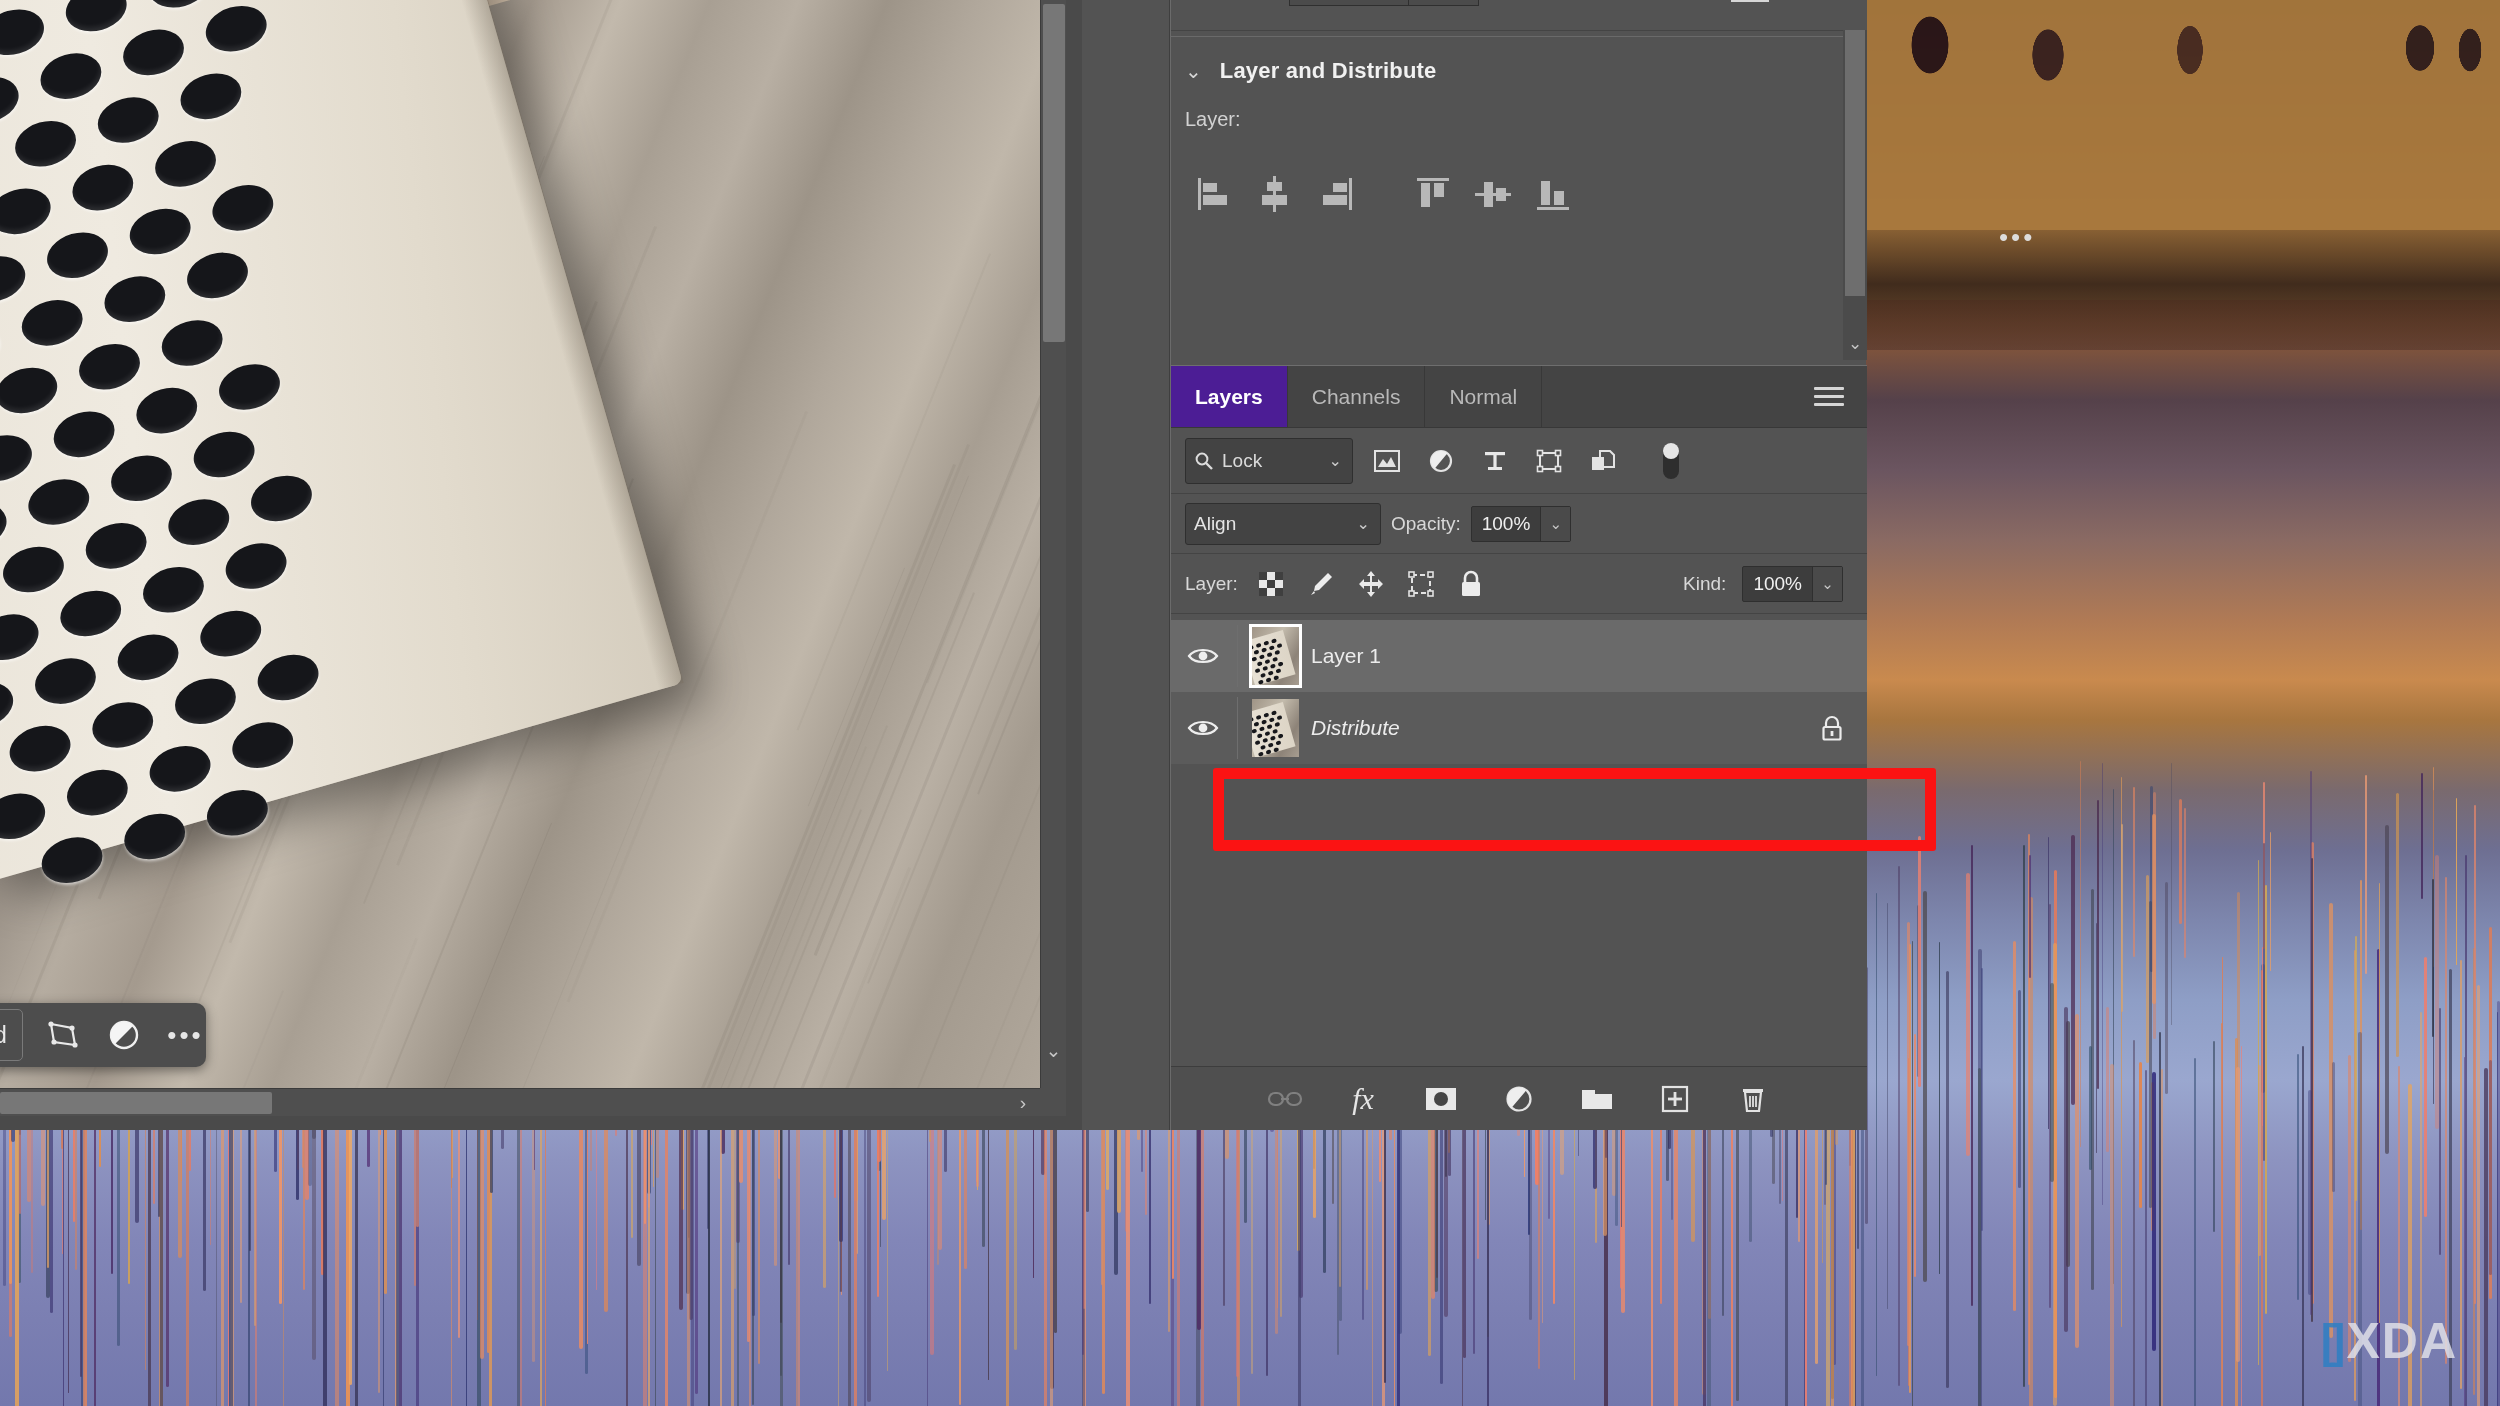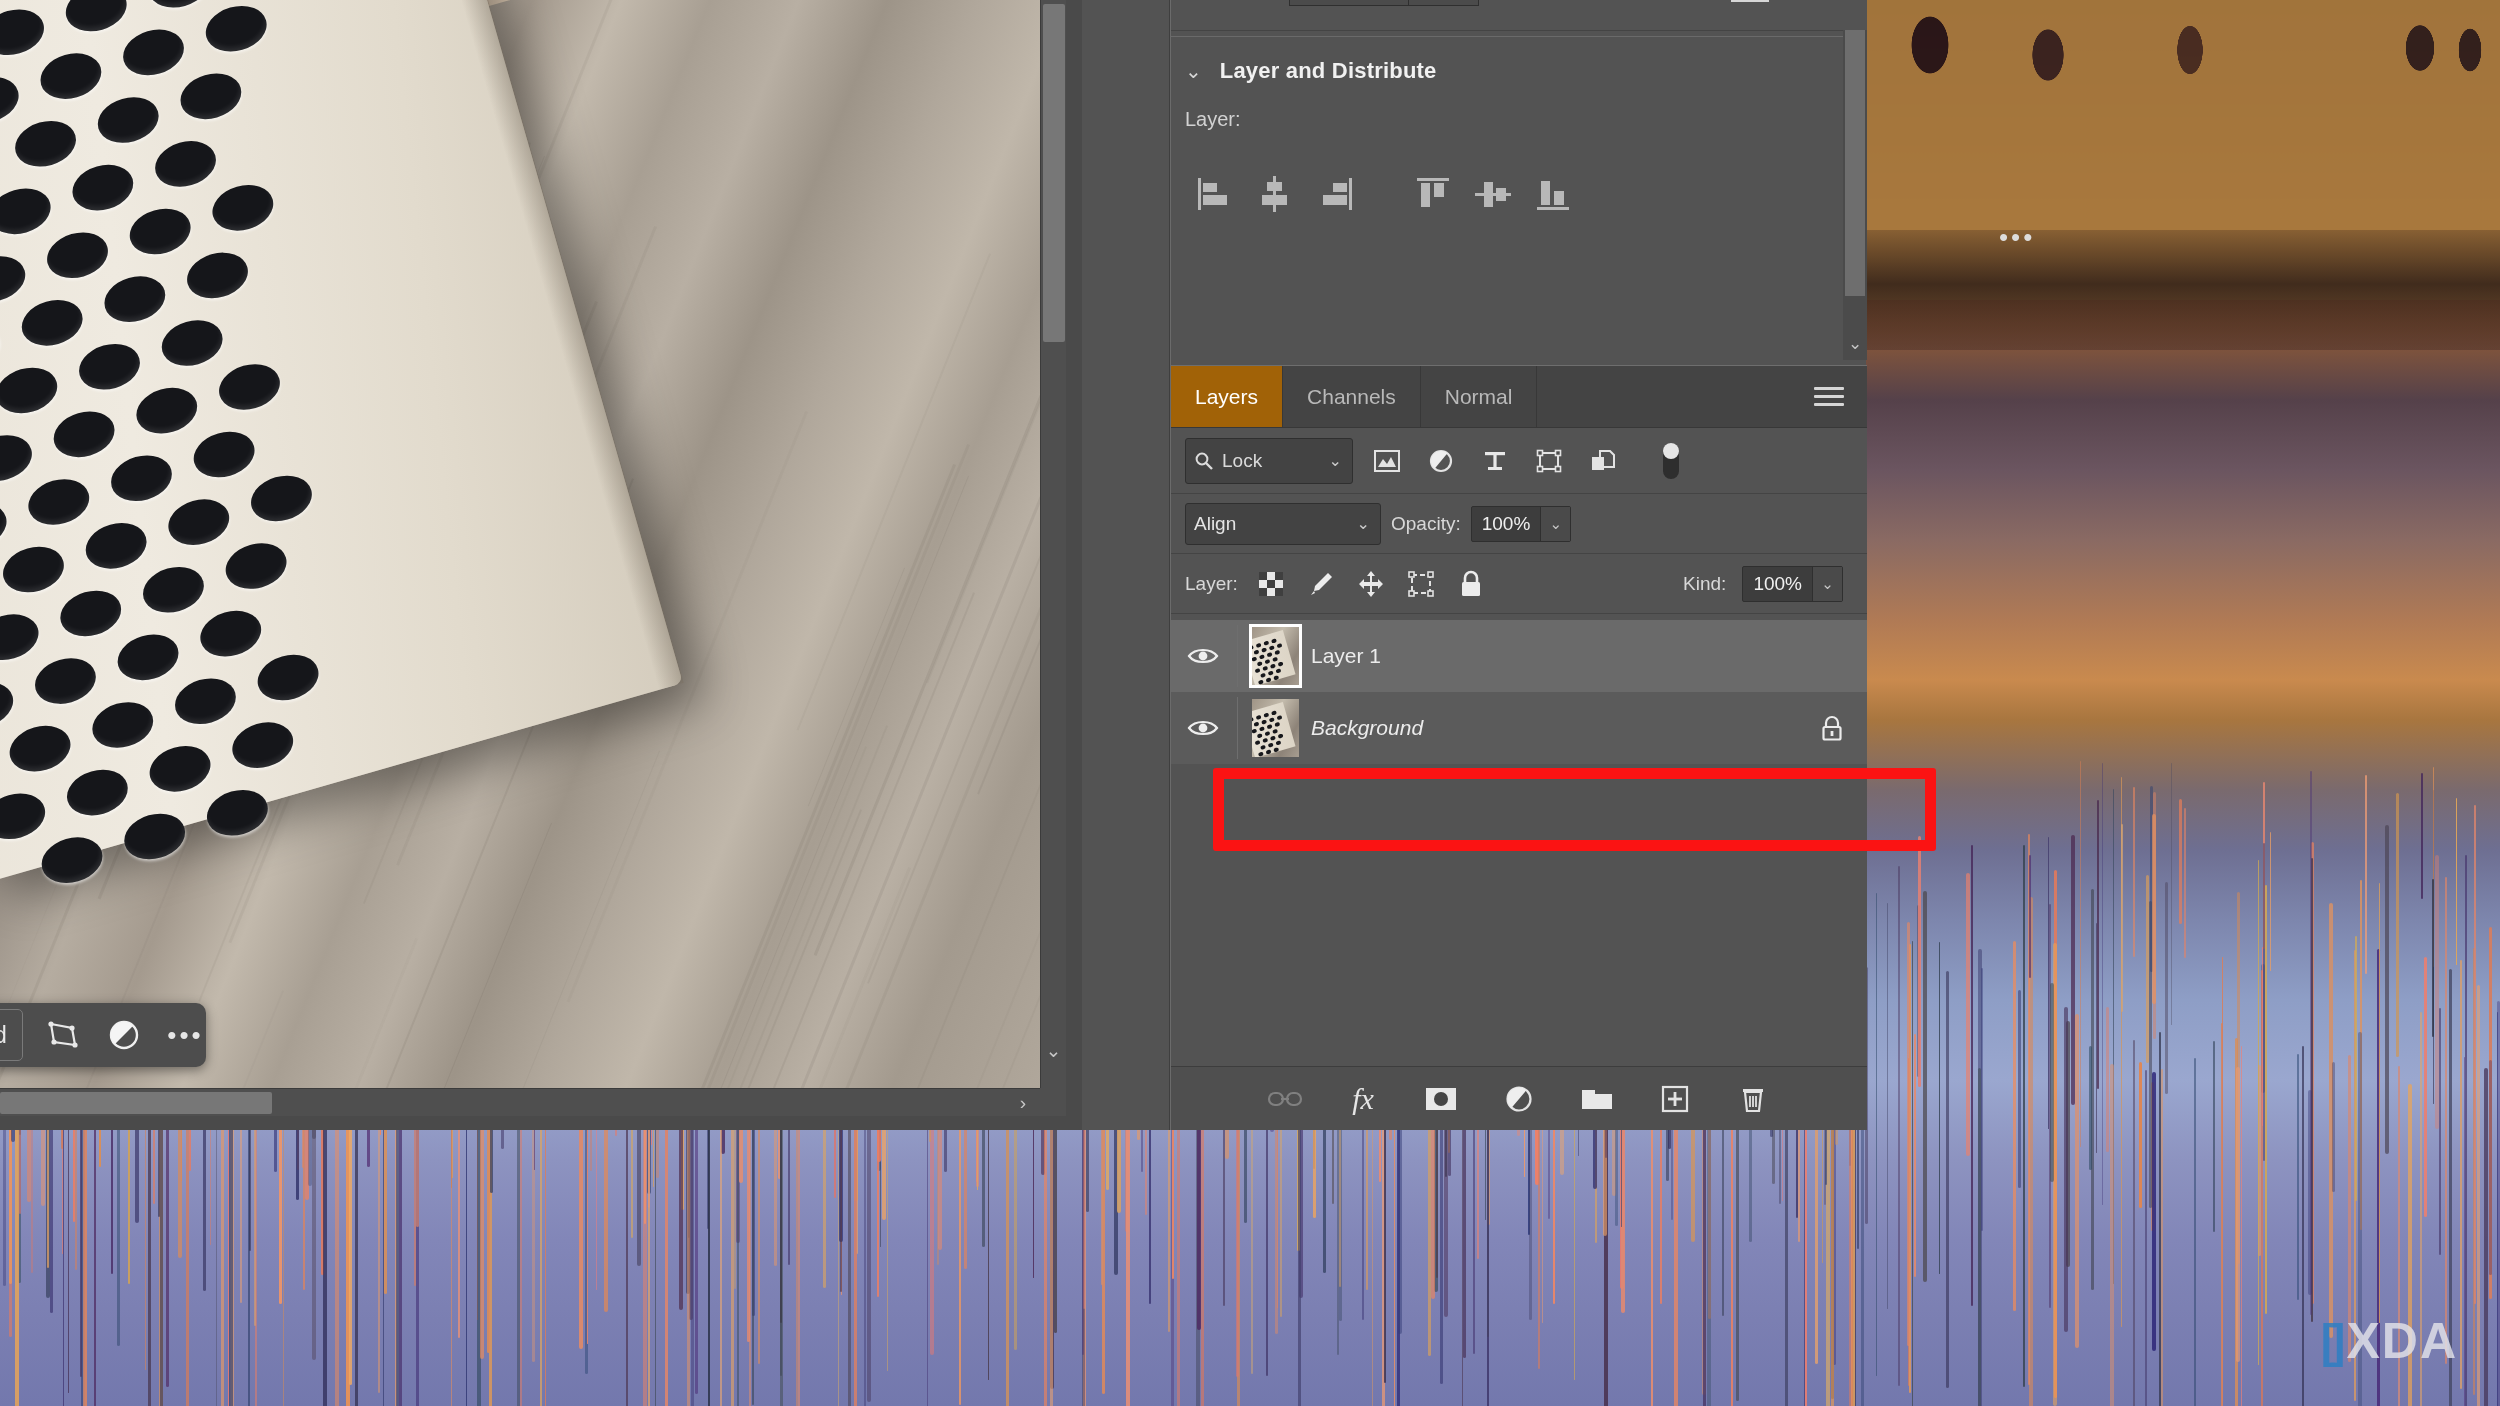--- a/index.html
+++ b/index.html
@@ -193,21 +193,21 @@
   }
   .tab-bar {
     position: relative; height: 62px; background: #444444;
     border-bottom: 1px solid #383838; display: flex; align-items: stretch;
   }
   .tab {
     padding: 0 24px; display: flex; align-items: center;
     color: #b9b9b9; font-size: 21px; border-right: 1px solid #383838;
     background: #444444;
   }
-  .tab.active { background: #a16207; color: #ffffff; font-weight: normal; justify-content: flex-end; }
+  .tab.active { background: #4c1d95; color: #ffffff; font-weight: bold; justify-content: flex-end; }
   .tab-menu {
     position: absolute; right: 18px; top: 0; bottom: 0;
     display: flex; align-items: center; justify-content: center; width: 40px;
   }
   .hamburger { width: 30px; }
   .hamburger span { display:block; height: 3px; background:#d6d6d6; margin: 5px 0; border-radius:1px; }
 
   .filter-row {
     height: 66px; display: flex; align-items: center; padding: 0 14px;
     border-bottom: 1px solid #444;
@@ -1270,21 +1270,21 @@
                     <div class="mini-vent" style="left:28px;top:30px;"></div>
                     <div class="mini-vent" style="left:8px;top:36px;"></div>
                     <div class="mini-vent" style="left:16px;top:36px;"></div>
                     <div class="mini-vent" style="left:24px;top:36px;"></div>
                     <div class="mini-vent" style="left:4px;top:42px;"></div>
                     <div class="mini-vent" style="left:12px;top:42px;"></div>
                     <div class="mini-vent" style="left:20px;top:42px;"></div>
                   </div>
               </div>
             </div>
-            <div class="layer-name italic">Background</div>
+            <div class="layer-name italic">Distribute</div>
             <div class="lock-badge">
               <svg width="26" height="28" viewBox="0 0 26 28">
                 <path d="M7 13 V9 a6 6 0 0 1 12 0 v4" fill="none" stroke="#ececec" stroke-width="2.2"></path>
                 <rect x="4.5" y="13" width="17" height="12.5" rx="1.5" fill="none" stroke="#ececec" stroke-width="2.2"></rect>
                 <rect x="11.6" y="17" width="2.8" height="5" fill="#ececec"></rect>
               </svg>
             </div>
           </div>
         </div>
 

